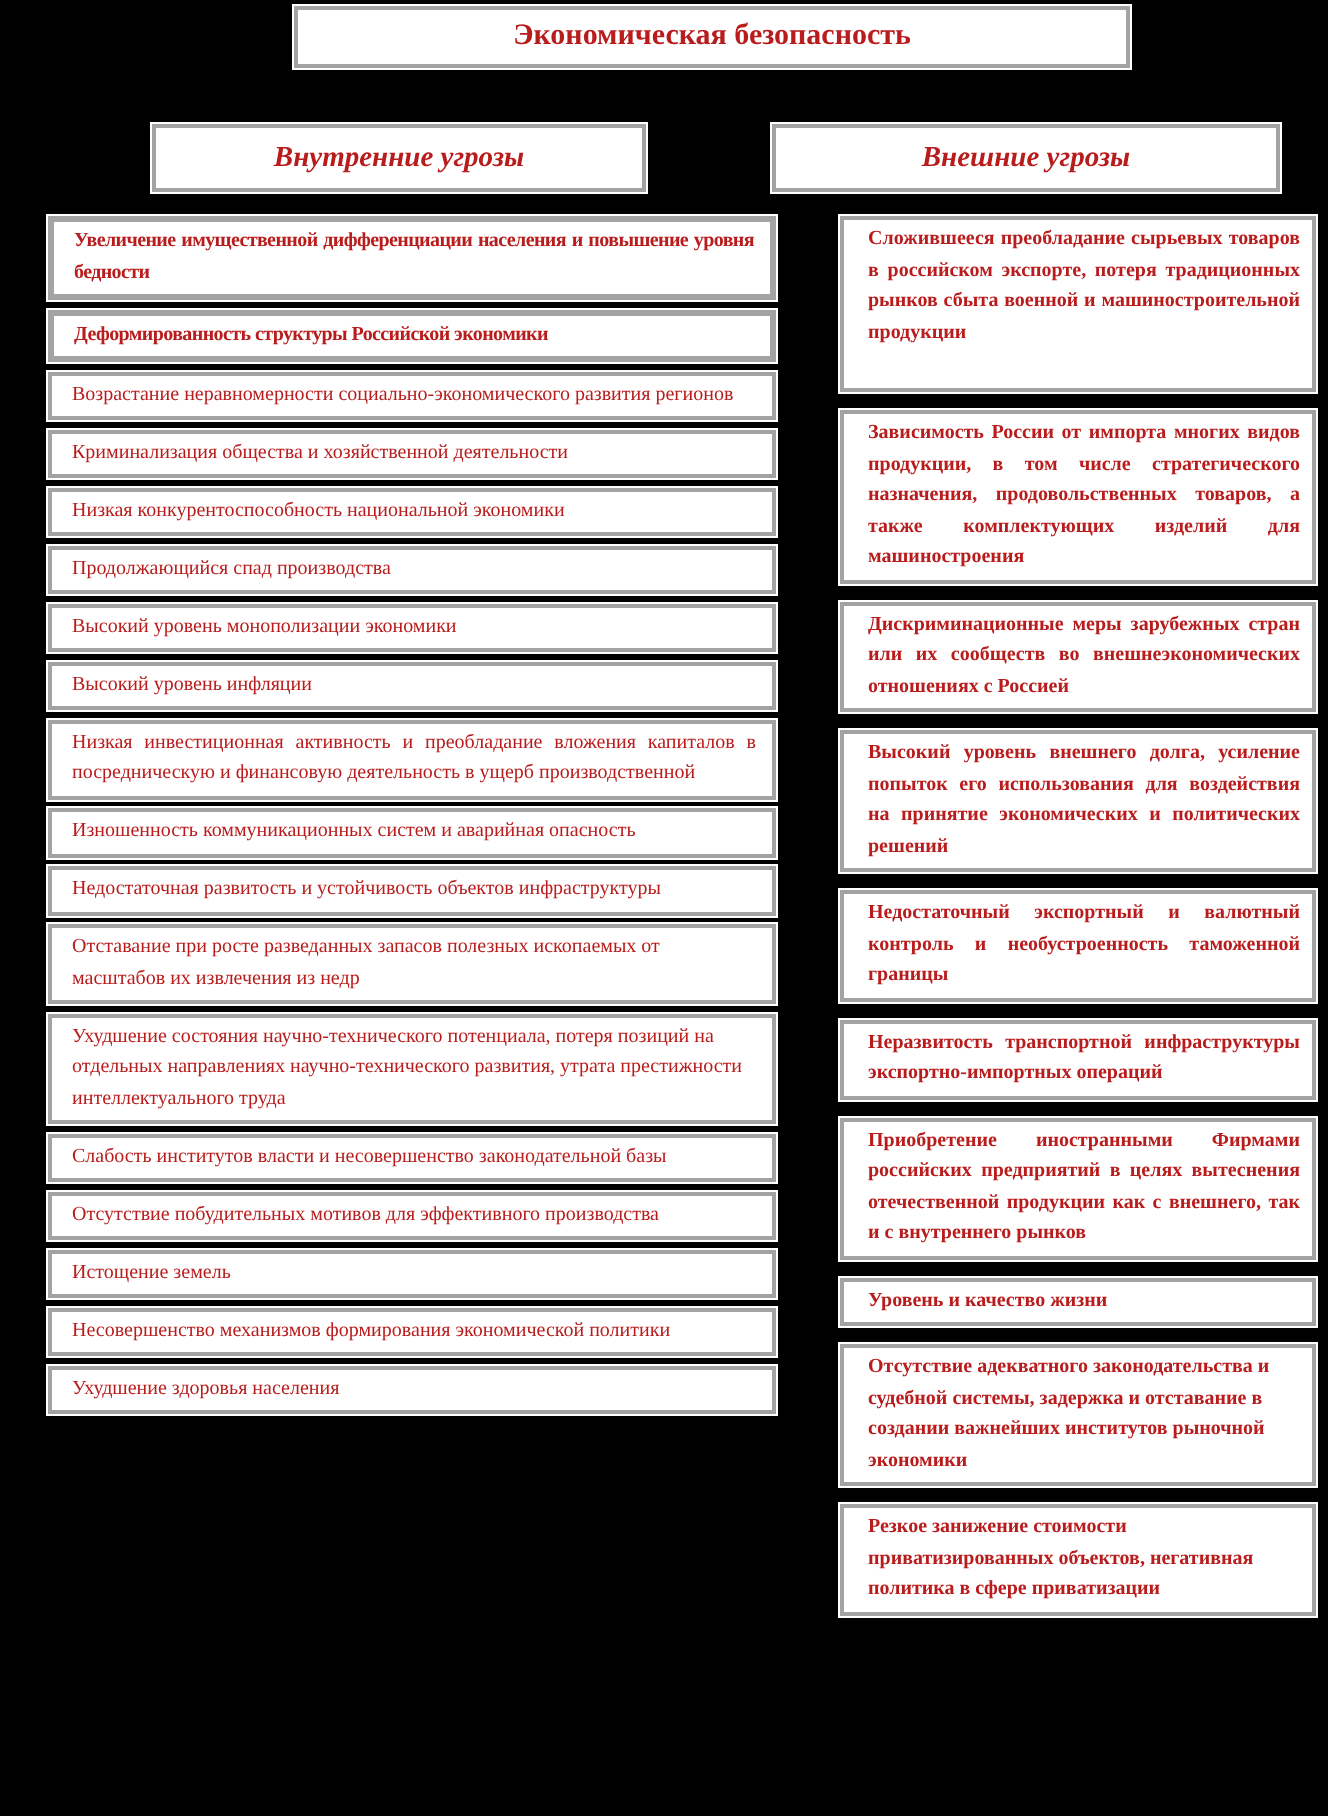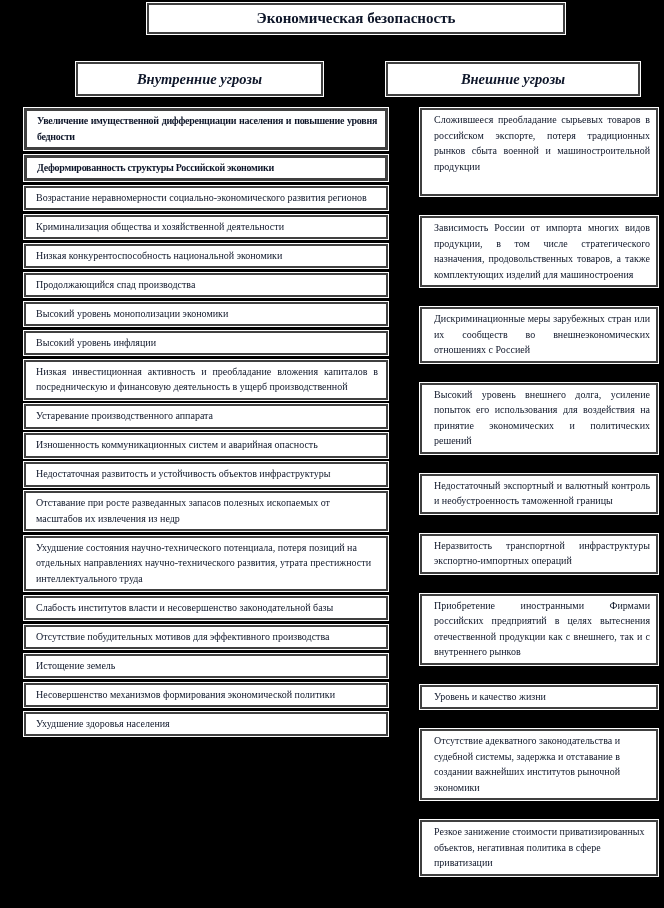--- a/index.html
+++ b/index.html
@@ -6,40 +6,40 @@
   body{
     width:664px;height:908px;
     background:#000;
     overflow:hidden;
     font-family:"Liberation Serif","DejaVu Serif",serif;
     color:#000;
   }
   .page{position:relative;width:664px;height:908px;background:#000;}
   .wbox{
     background:#fff;
-    border:2px solid #404040;
+    border:2px solid #a3a3a3;
     outline:1px solid #fff;
     box-sizing:border-box;
-    color:#0f172a;
+    color:#b91c1c;
   }
   .title{
     position:absolute;left:147px;top:3px;width:418px;height:31px;
     display:flex;align-items:center;justify-content:center;
     font-weight:bold;font-size:15px;
   }
   .header{
     position:absolute;top:62px;height:34px;
     display:flex;align-items:center;justify-content:center;
     font-weight:bold;font-style:italic;font-size:14.5px;text-align:center;
   }
   .hdr-left{left:76px;width:247px;}
   .hdr-right{left:386px;width:254px;}
   .col{position:absolute;top:108px;display:flex;flex-direction:column;}
   .col-left{left:24px;width:364px;gap:4.5px;}
-  .col-right{left:420px;width:238px;gap:20px;}
+  .col-right{left:420px;width:238px;gap:9px;font-weight:bold;}
   .item{
     font-size:10px;
     line-height:15.5px;
     text-align:justify;
   }
   .col-left .item{padding:2px 8px 3px 10px;}
   .col-right .item{padding:2px 6px 3px 12px;}
   .item.bold{
     font-weight:bold;
     border-width:3px;
@@ -62,21 +62,20 @@
   <div class="col col-left">
     <div class="wbox item bold">Увеличение имущественной дифференциации населения и повышение уровня бедности</div>
     <div class="wbox item bold">Деформированность структуры Российской экономики</div>
     <div class="wbox item">Возрастание неравномерности социально-экономического развития регионов</div>
     <div class="wbox item">Криминализация общества и хозяйственной деятельности</div>
     <div class="wbox item">Низкая конкурентоспособность национальной экономики</div>
     <div class="wbox item">Продолжающийся спад производства</div>
     <div class="wbox item">Высокий уровень монополизации экономики</div>
     <div class="wbox item">Высокий уровень инфляции</div>
     <div class="wbox item">Низкая инвестиционная активность и преобладание вложения капиталов в посредническую и финансовую деятельность в ущерб производственной</div>
-    <div class="wbox item">Устаревание производственного аппарата</div>
     <div class="wbox item">Изношенность коммуникационных систем и аварийная опасность</div>
     <div class="wbox item ragged">Недостаточная развитость и устойчивость объектов инфраструктуры</div>
     <div class="wbox item ragged">Отставание при росте разведанных запасов полезных ископаемых от масштабов их извлечения из недр</div>
     <div class="wbox item ragged">Ухудшение состояния научно-технического потенциала, потеря позиций на отдельных направлениях научно-технического развития, утрата престижности интеллектуального труда</div>
     <div class="wbox item ragged">Слабость институтов власти и несовершенство законодательной базы</div>
     <div class="wbox item ragged">Отсутствие побудительных мотивов для эффективного производства</div>
     <div class="wbox item">Истощение земель</div>
     <div class="wbox item ragged">Несовершенство механизмов формирования экономической политики</div>
     <div class="wbox item">Ухудшение здоровья населения</div>
   </div>

